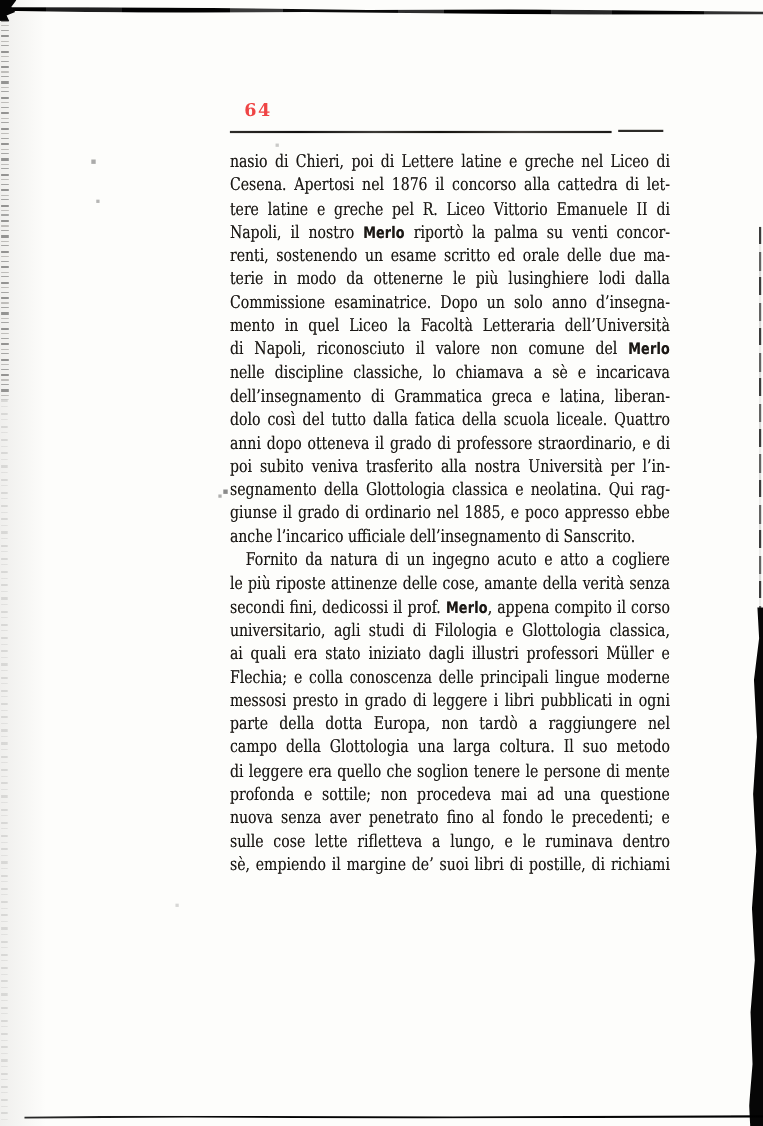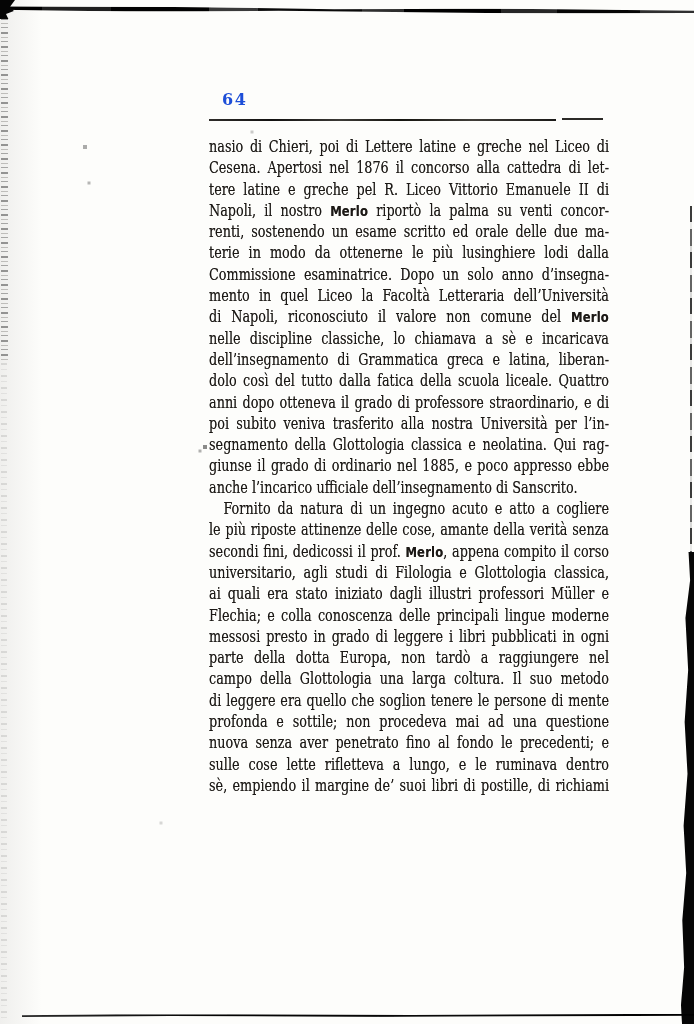--- a/index.html
+++ b/index.html
@@ -65,21 +65,21 @@
       84px 146px 0 1px rgba(0,0,0,.32),
       88px 182px 0 .5px rgba(0,0,0,.28),
       204px 446px 0 1px rgba(0,0,0,.45),
       199px 450px 0 .5px rgba(0,0,0,.3),
       251px 131px 0 .5px rgba(0,0,0,.2),
       160px 822px 0 .5px rgba(0,0,0,.15);
   }
   
   .pageno{
     position:absolute;left:222px;top:90px;
-    font-size:16px;font-weight:bold;color:#1d4ed8;letter-spacing:1.5px;
+    font-size:16px;font-weight:bold;color:#ef4444;letter-spacing:1.5px;
   }
   .rule-seg{position:absolute;height:2px;}
   .rule-main{
     left:209px;top:119px;width:347px;
     background:linear-gradient(90deg,#2e2c29,#121110 18%,#3c3a36 38%,#15140f 55%,#403d38 76%,#1a1917 100%);
   }
   .rule-end{
     left:562px;top:118px;width:41px;background:#2c2a27;
   }
   .textblock{

